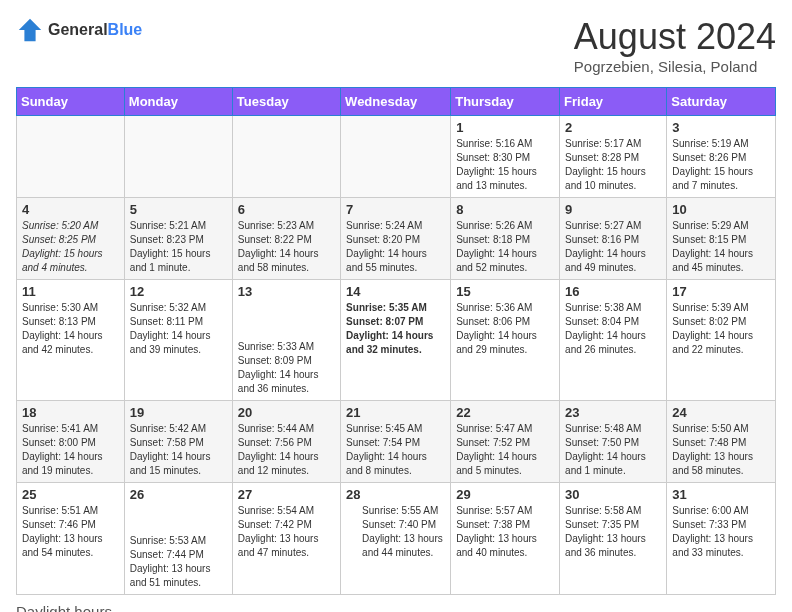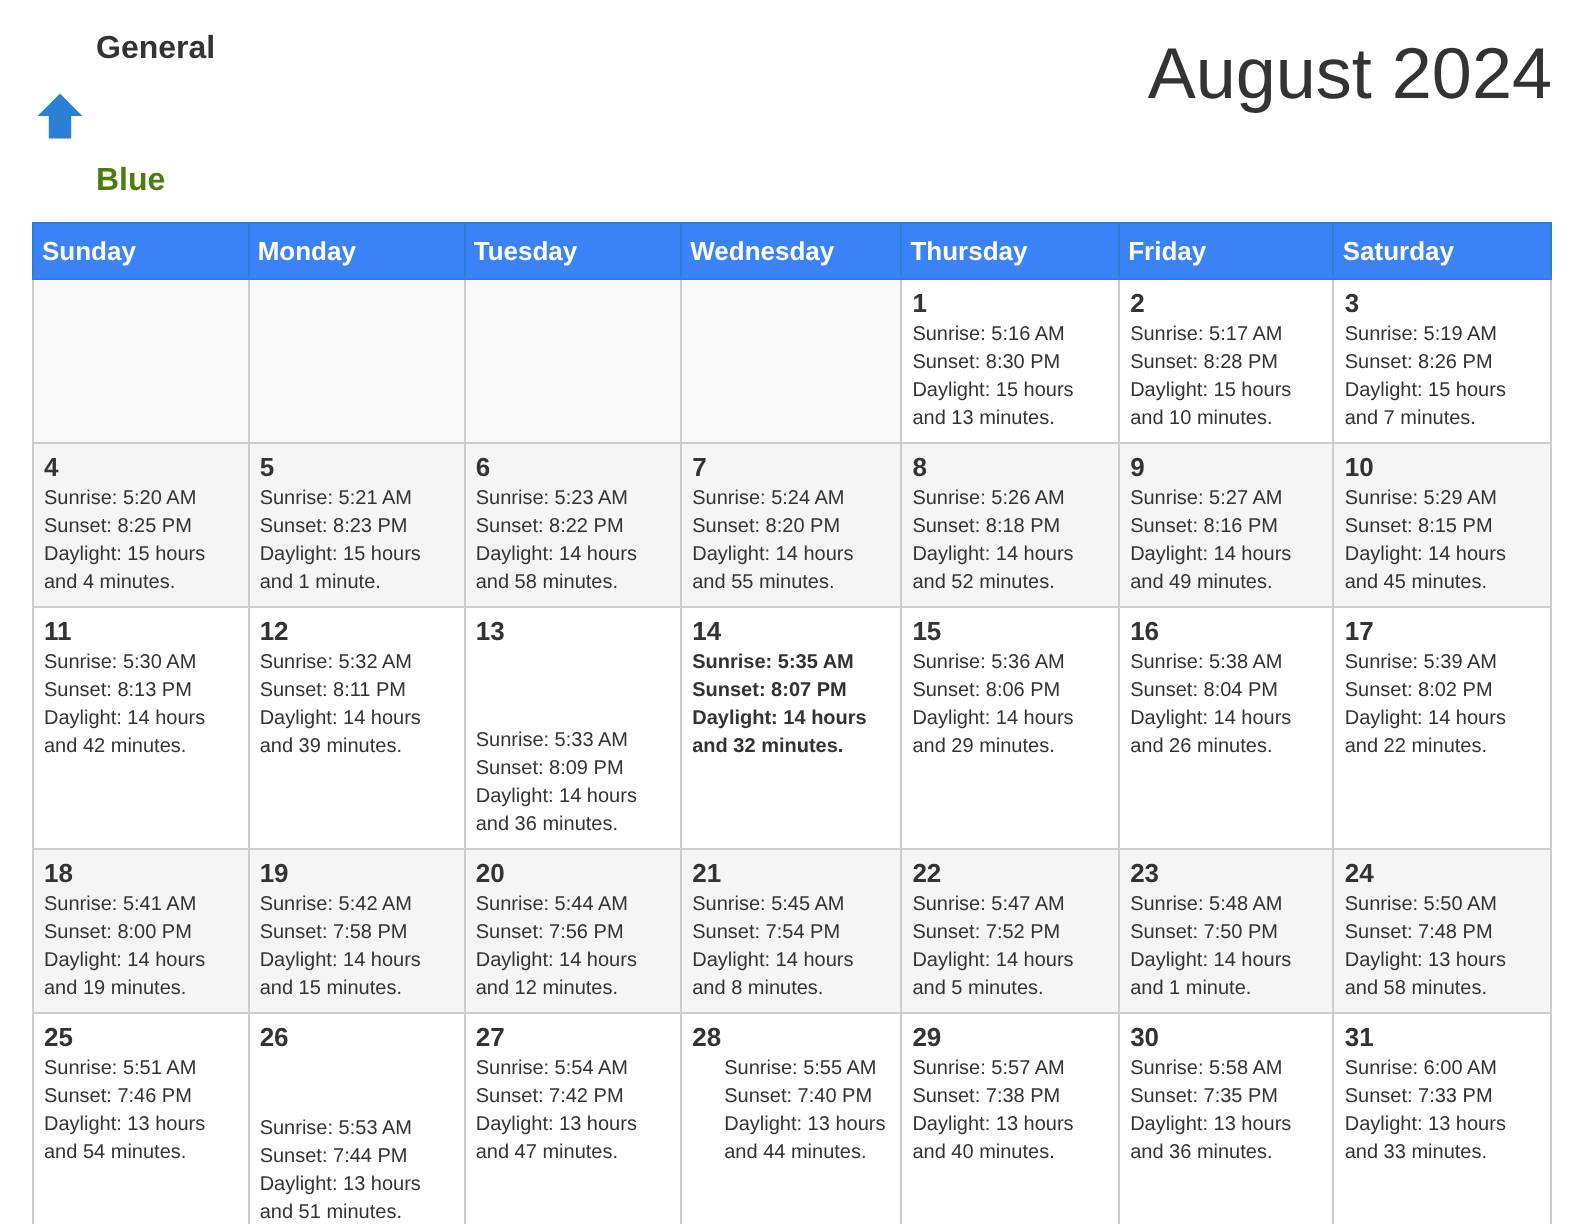--- a/index.html
+++ b/index.html
@@ -16,33 +16,31 @@
       align-items: flex-start;
       margin-bottom: 12px;
     }
     .logo {
       display: flex;
       align-items: center;
       gap: 4px;
     }
     .logo-text {
       display: flex;
-      flex-direction: column;
       line-height: 1.1;
-      gap: 48px;
     }
     .logo-general {
       font-size: 16px;
       font-weight: bold;
       color: #333;
     }
     .logo-blue {
       font-size: 16px;
       font-weight: bold;
-      color: #4d7c0f;
+      color: #3b82f6;
     }
     .logo-icon {
       width: 28px;
       height: 28px;
     }
     .title-block {
       text-align: left;
     }
     .month-title {
       font-size: 36px;
@@ -51,21 +49,21 @@
     }
     .location {
       font-size: 15px;
       color: #555;
     }
     table {
       width: 100%;
       border-collapse: collapse;
     }
     th {
-      background-color: #3b82f6;
+      background-color: #8b5cf6;
       color: #fff;
       font-size: 13px;
       font-weight: bold;
       padding: 6px 4px;
       text-align: left;
       border: 1px solid #2b7fd4;
     }
     td {
       border: 1px solid #ccc;
       vertical-align: top;
@@ -108,20 +106,21 @@
     <svg class="logo-icon" viewBox="0 0 40 40">
       <polygon points="20,4 36,20 28,20 28,36 12,36 12,20 4,20" fill="#2b7fd4"></polygon>
     </svg>
     <div class="logo-text">
       <span class="logo-general">General</span>
       <span class="logo-blue">Blue</span>
     </div>
   </div>
   <div class="title-block">
     <div class="month-title">August 2024</div>
+    <div class="location">Pogrzebien, Silesia, Poland</div>
   </div>
 </div>
 
 <table>
   <thead>
     <tr>
     <th>Sunday</th>
         <th>Monday</th>
         <th>Tuesday</th>
         <th>Wednesday</th>
@@ -154,21 +153,21 @@
           <span class="day-num">3</span>
           <div class="day-info" style="white-space: pre-line;">Sunrise: 5:19 AM
 Sunset: 8:26 PM
 Daylight: 15 hours
 and 7 minutes.</div>
         </td>
       </tr>
       <tr>
         <td>
           <span class="day-num">4</span>
-          <div class="day-info" style="white-space: pre-line;">Sunrise: 5:20 AM
+          <div class="day-info" style="white-space: pre-line; font-style: italic;">Sunrise: 5:20 AM
 Sunset: 8:25 PM
 Daylight: 15 hours
 and 4 minutes.</div>
         </td>
         <td>
           <span class="day-num">5</span>
           <div class="day-info" style="white-space: pre-line;">Sunrise: 5:21 AM
 Sunset: 8:23 PM
 Daylight: 15 hours
 and 1 minute.</div>

